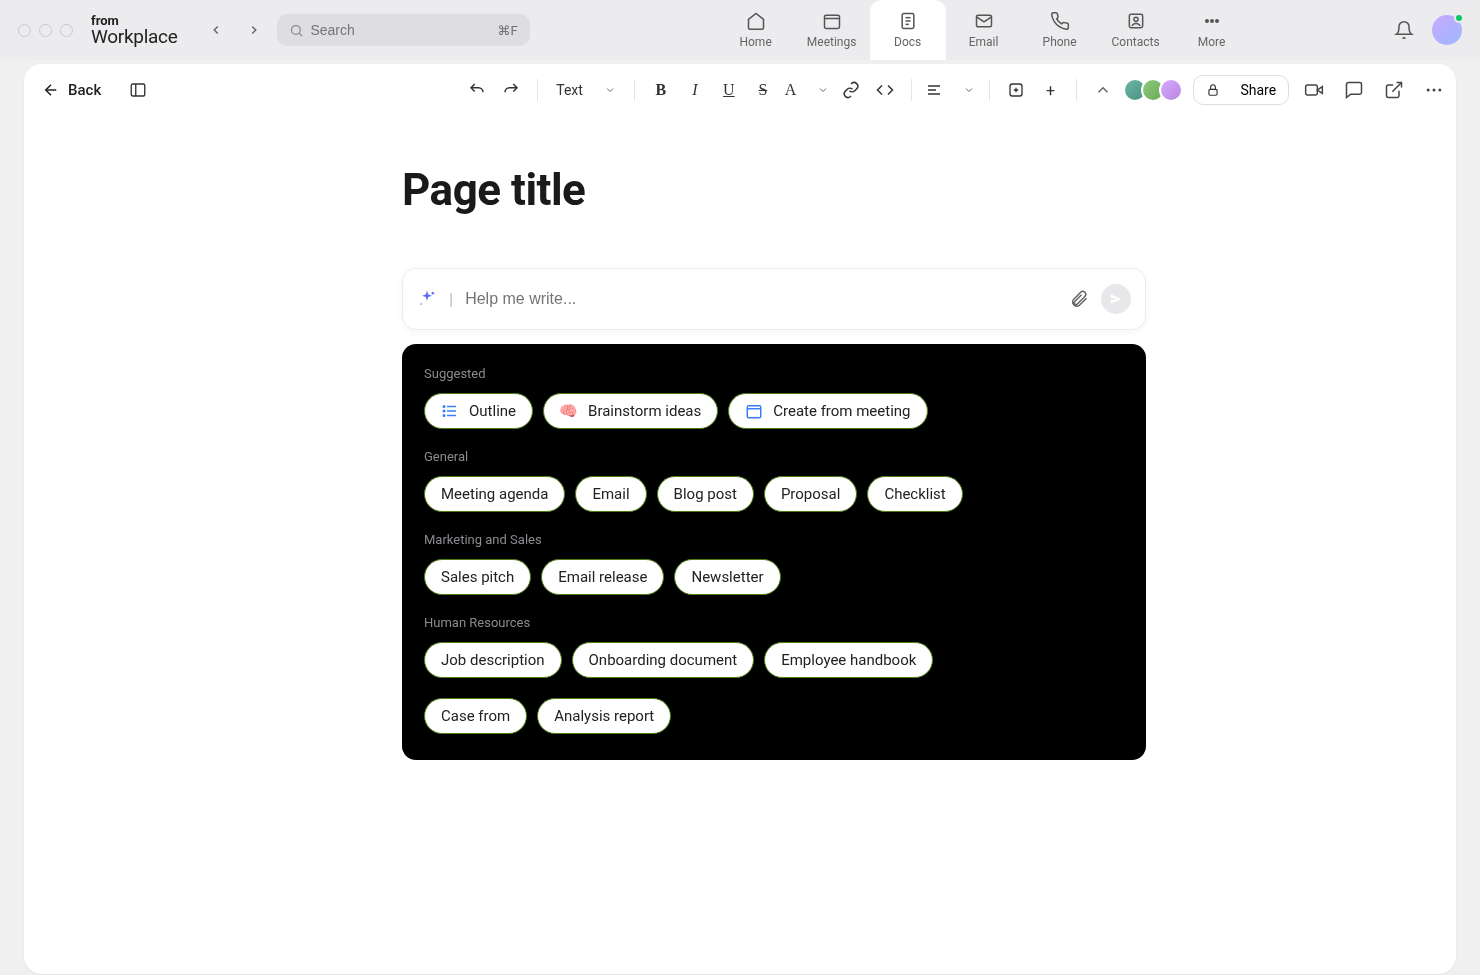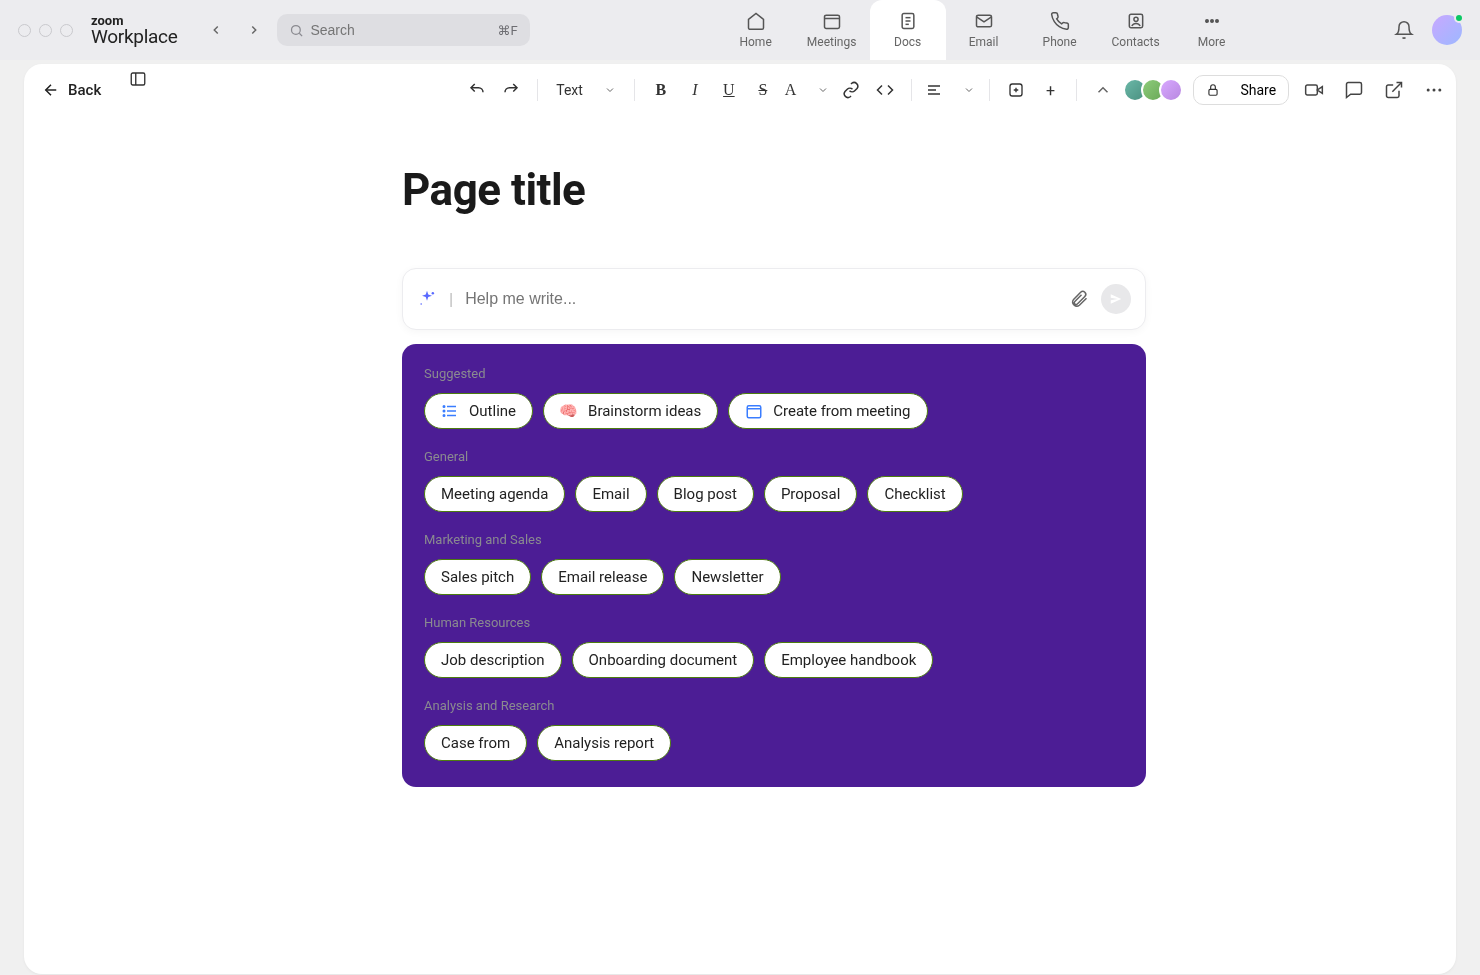--- a/index.html
+++ b/index.html
@@ -59,21 +59,21 @@
   margin: 4px 24px 24px 24px;
   background: #fff;
   border-radius: 18px;
   height: 910px;
   box-shadow: 0 1px 3px rgba(0,0,0,0.05);
   overflow: hidden;
 }
 
 
 .doc-toolbar {
-  display: flex; height: 52px; padding: 0 18px;
+  display: flex; align-items: center; height: 52px; padding: 0 18px;
   gap: 4px; border-bottom: 0;
 }
 .back-btn { display: flex; align-items: center; gap: 8px; font-size: 15px; color: #222; cursor: pointer; font-weight: 500; }
 .back-btn svg { width: 18px; height: 18px; }
 .tbar-divider { width: 1px; height: 24px; background: #e5e5e8; margin: 0 10px; }
 .panel-btn { width: 30px; height: 30px; display:flex; align-items:center; justify-content:center; cursor:pointer;}
 .tbar-center { display: flex; align-items: center; gap: 2px; margin-left: 310px; }
 .tbar-btn { width: 32px; height: 32px; display:flex; align-items:center; justify-content:center; cursor:pointer; border-radius:6px; color:#333; }
 .tbar-btn svg { width: 18px; height: 18px; }
 .tbar-text { display:flex; align-items:center; gap:21px; padding:0 8px; height:32px; cursor:pointer; font-size:14px; color:#333; }
@@ -99,21 +99,21 @@
   height: 62px; display:flex; align-items:center; padding: 0 14px; gap: 12px;
   box-shadow: 0 2px 8px rgba(0,0,0,0.04);
 }
 .sparkle-icn { width:20px; height:20px; color:#5a6aff; }
 .ai-input-row input { border:none; outline:none; font-size:16px; flex:1; color:#999; }
 .clip-icn { width:20px; height:20px; stroke:#666; fill:none; stroke-width:1.8; cursor:pointer;}
 .send-btn { width:30px; height:30px; border-radius:50%; background:#e8e8ea; display:flex; align-items:center; justify-content:center; cursor:pointer;}
 .send-btn svg{width:14px;height:14px;fill:#fff;}
 
 .suggest-card {
-  margin-top: 14px; background:#4c1d95; border-radius:14px; padding: 22px 22px 26px 22px;
+  margin-top: 14px; background:#000000; border-radius:14px; padding: 22px 22px 26px 22px;
 }
 .sect-label { font-size:13px; color:#8a8a90; margin-bottom: 12px; }
 .chip-row { display:flex; flex-wrap:wrap; gap: 10px; margin-bottom: 20px; }
 .chip-row:last-child { margin-bottom: 0; }
 .chip {
   display:flex; align-items:center; gap:10px; background:#fff; border:1px solid #4d7c0f;
   border-radius: 20px; padding: 8px 16px; font-size:15px; color:#222; cursor:pointer;
 }
 .chip .cicon { width:18px; height:18px; display:flex; align-items:center; justify-content:center; }
 .ic-blue svg{stroke:#3a7dff;}
@@ -125,21 +125,21 @@
 </head>
 <body>
 
 <div class="app-chrome">
   <div class="traffic-lights">
     <div class="traffic-dot"></div>
     <div class="traffic-dot"></div>
     <div class="traffic-dot"></div>
   </div>
   <div class="brand">
-    <span class="brand-zoom">zoom</span>
+    <span class="brand-zoom">from</span>
     <span class="brand-wp">Workplace</span>
   </div>
   <div class="nav-arrow">
     <svg viewBox="0 0 24 24" fill="none" stroke="currentColor" stroke-width="2.5">
         <polyline points="15 18 9 12 15 6"></polyline>
       </svg>
   </div>
   <div class="nav-arrow">
     <svg viewBox="0 0 24 24" fill="none" stroke="currentColor" stroke-width="2.5">
         <polyline points="9 18 15 12 9 6"></polyline>
@@ -442,21 +442,20 @@
               <span>Job description</span>
             </div>
           <div class="chip">
               <span>Onboarding document</span>
             </div>
           <div class="chip">
               <span>Employee handbook</span>
             </div>
         </div>
 
-        <div class="sect-label">Analysis and Research</div>
         <div class="chip-row">
           <div class="chip">
               <span>Case from</span>
             </div>
           <div class="chip">
               <span>Analysis report</span>
             </div>
         </div>
       </div>
     </div>

